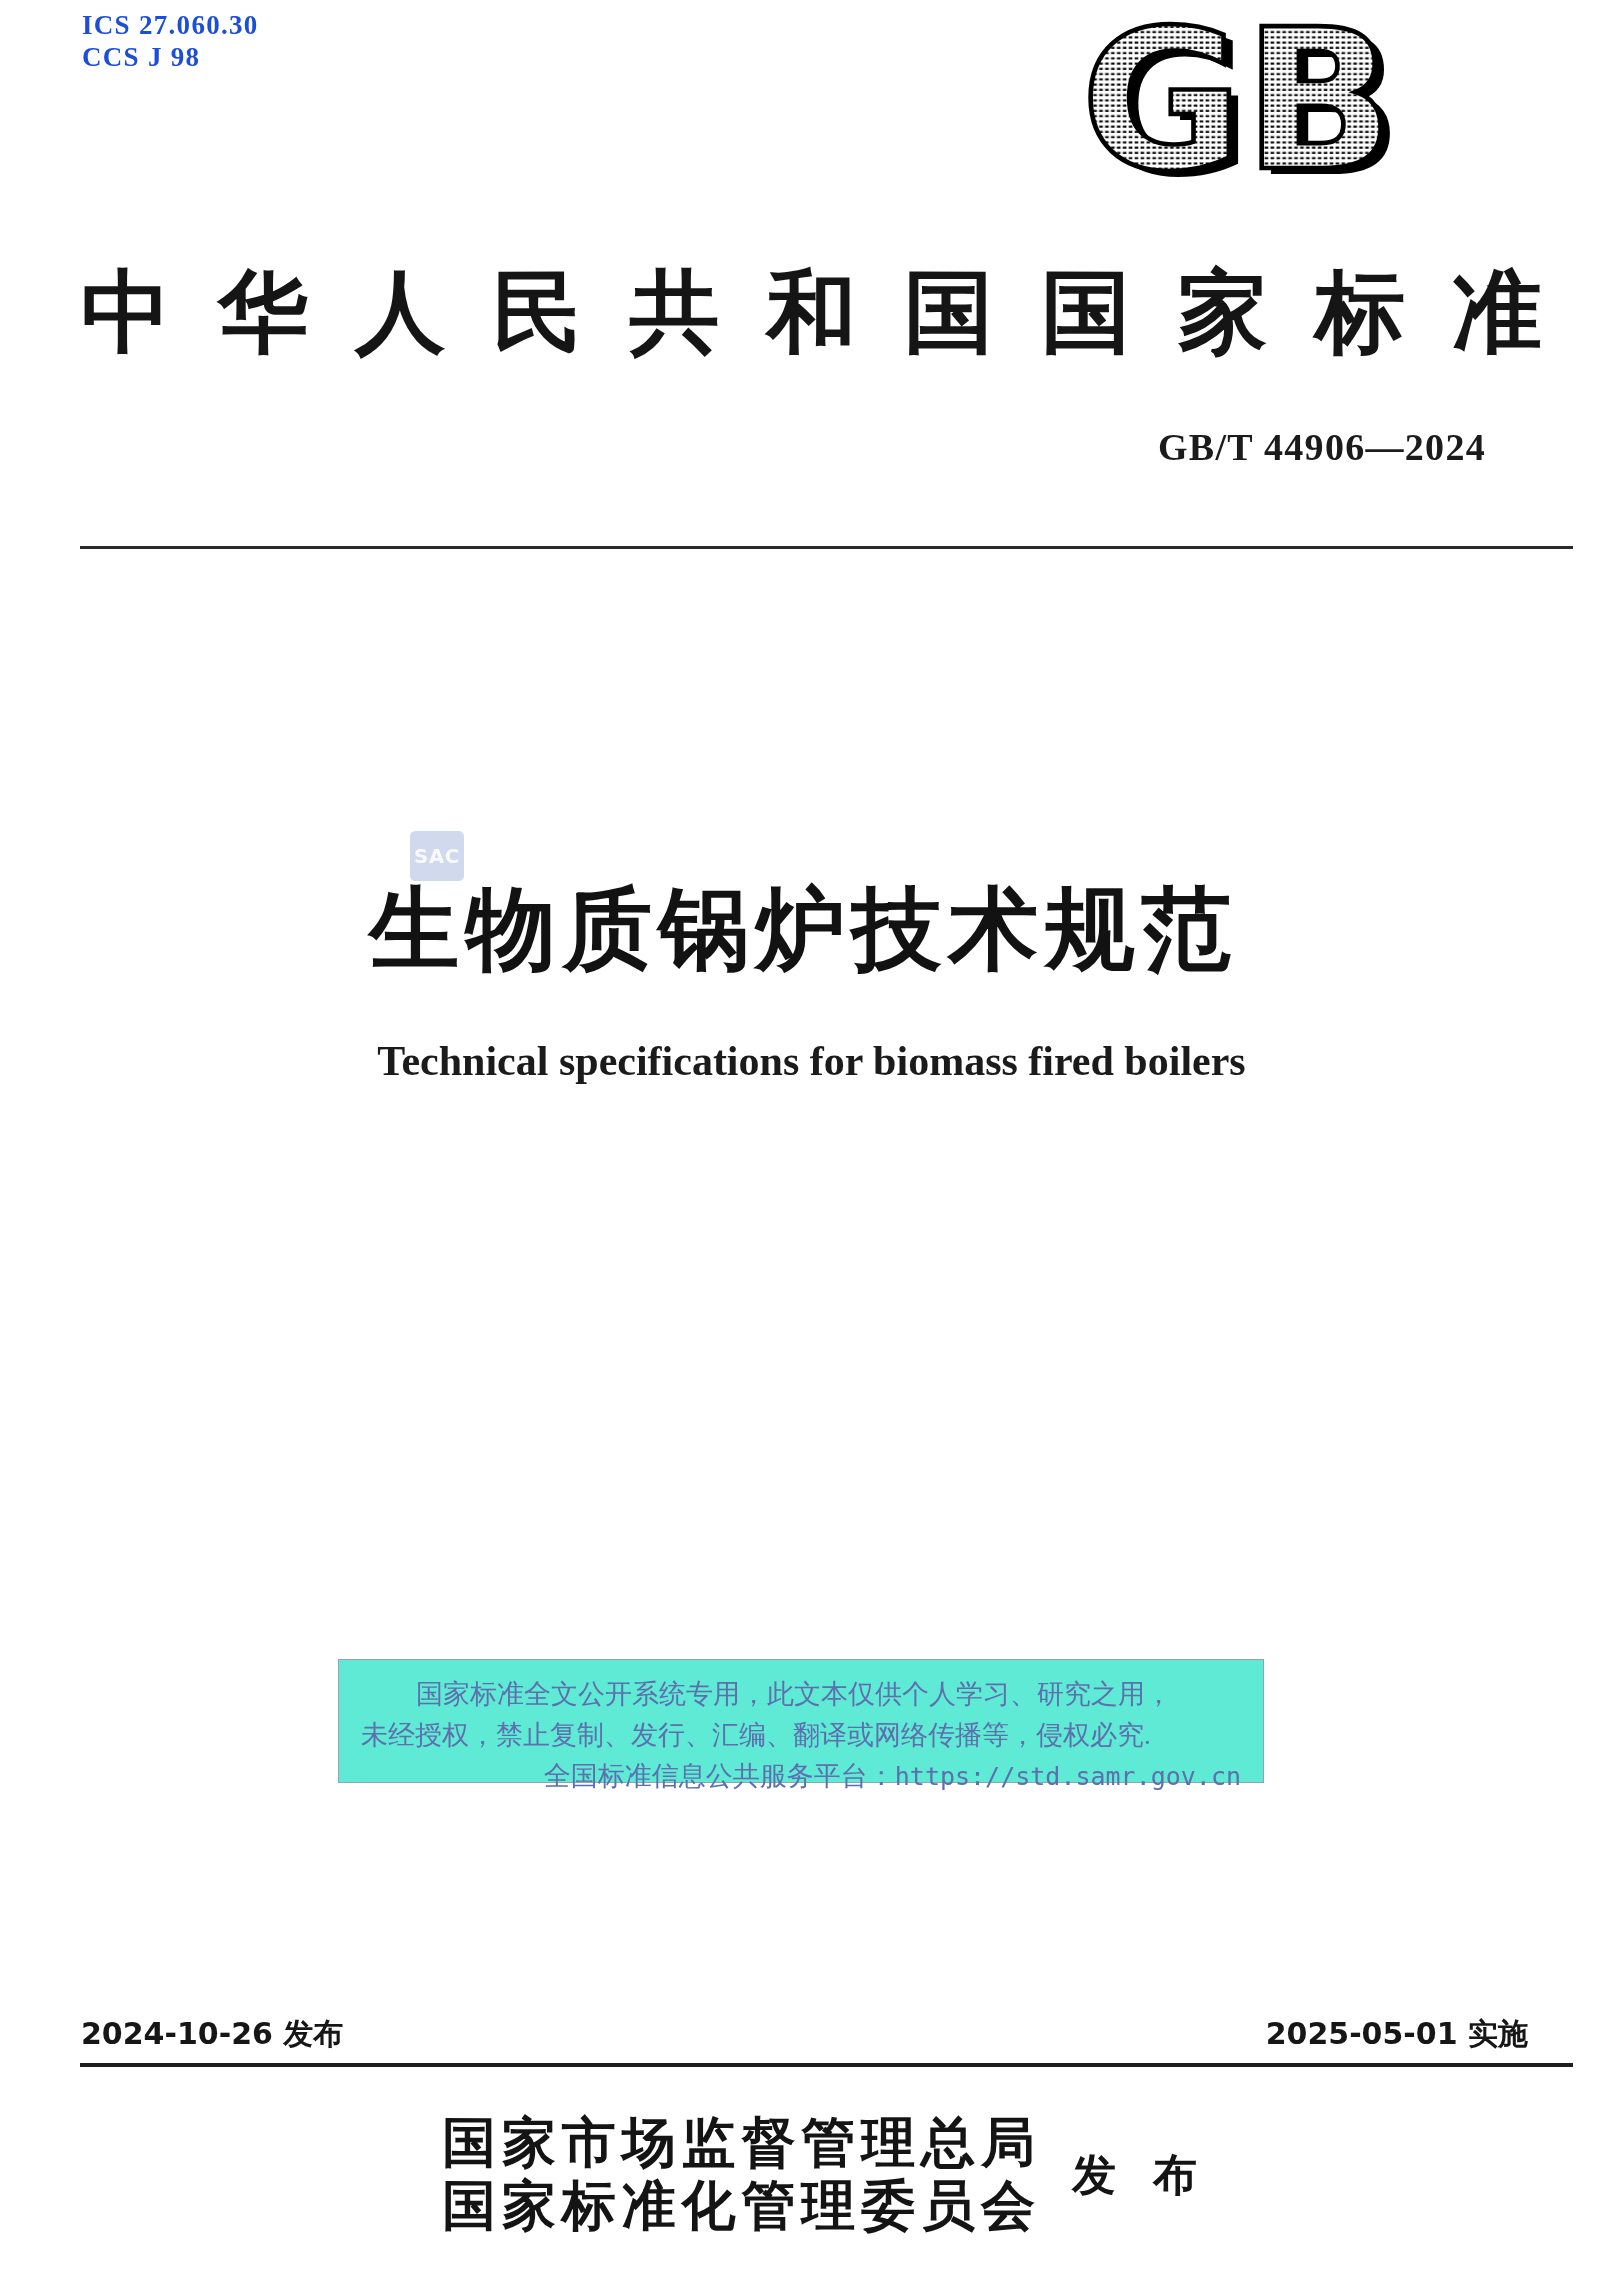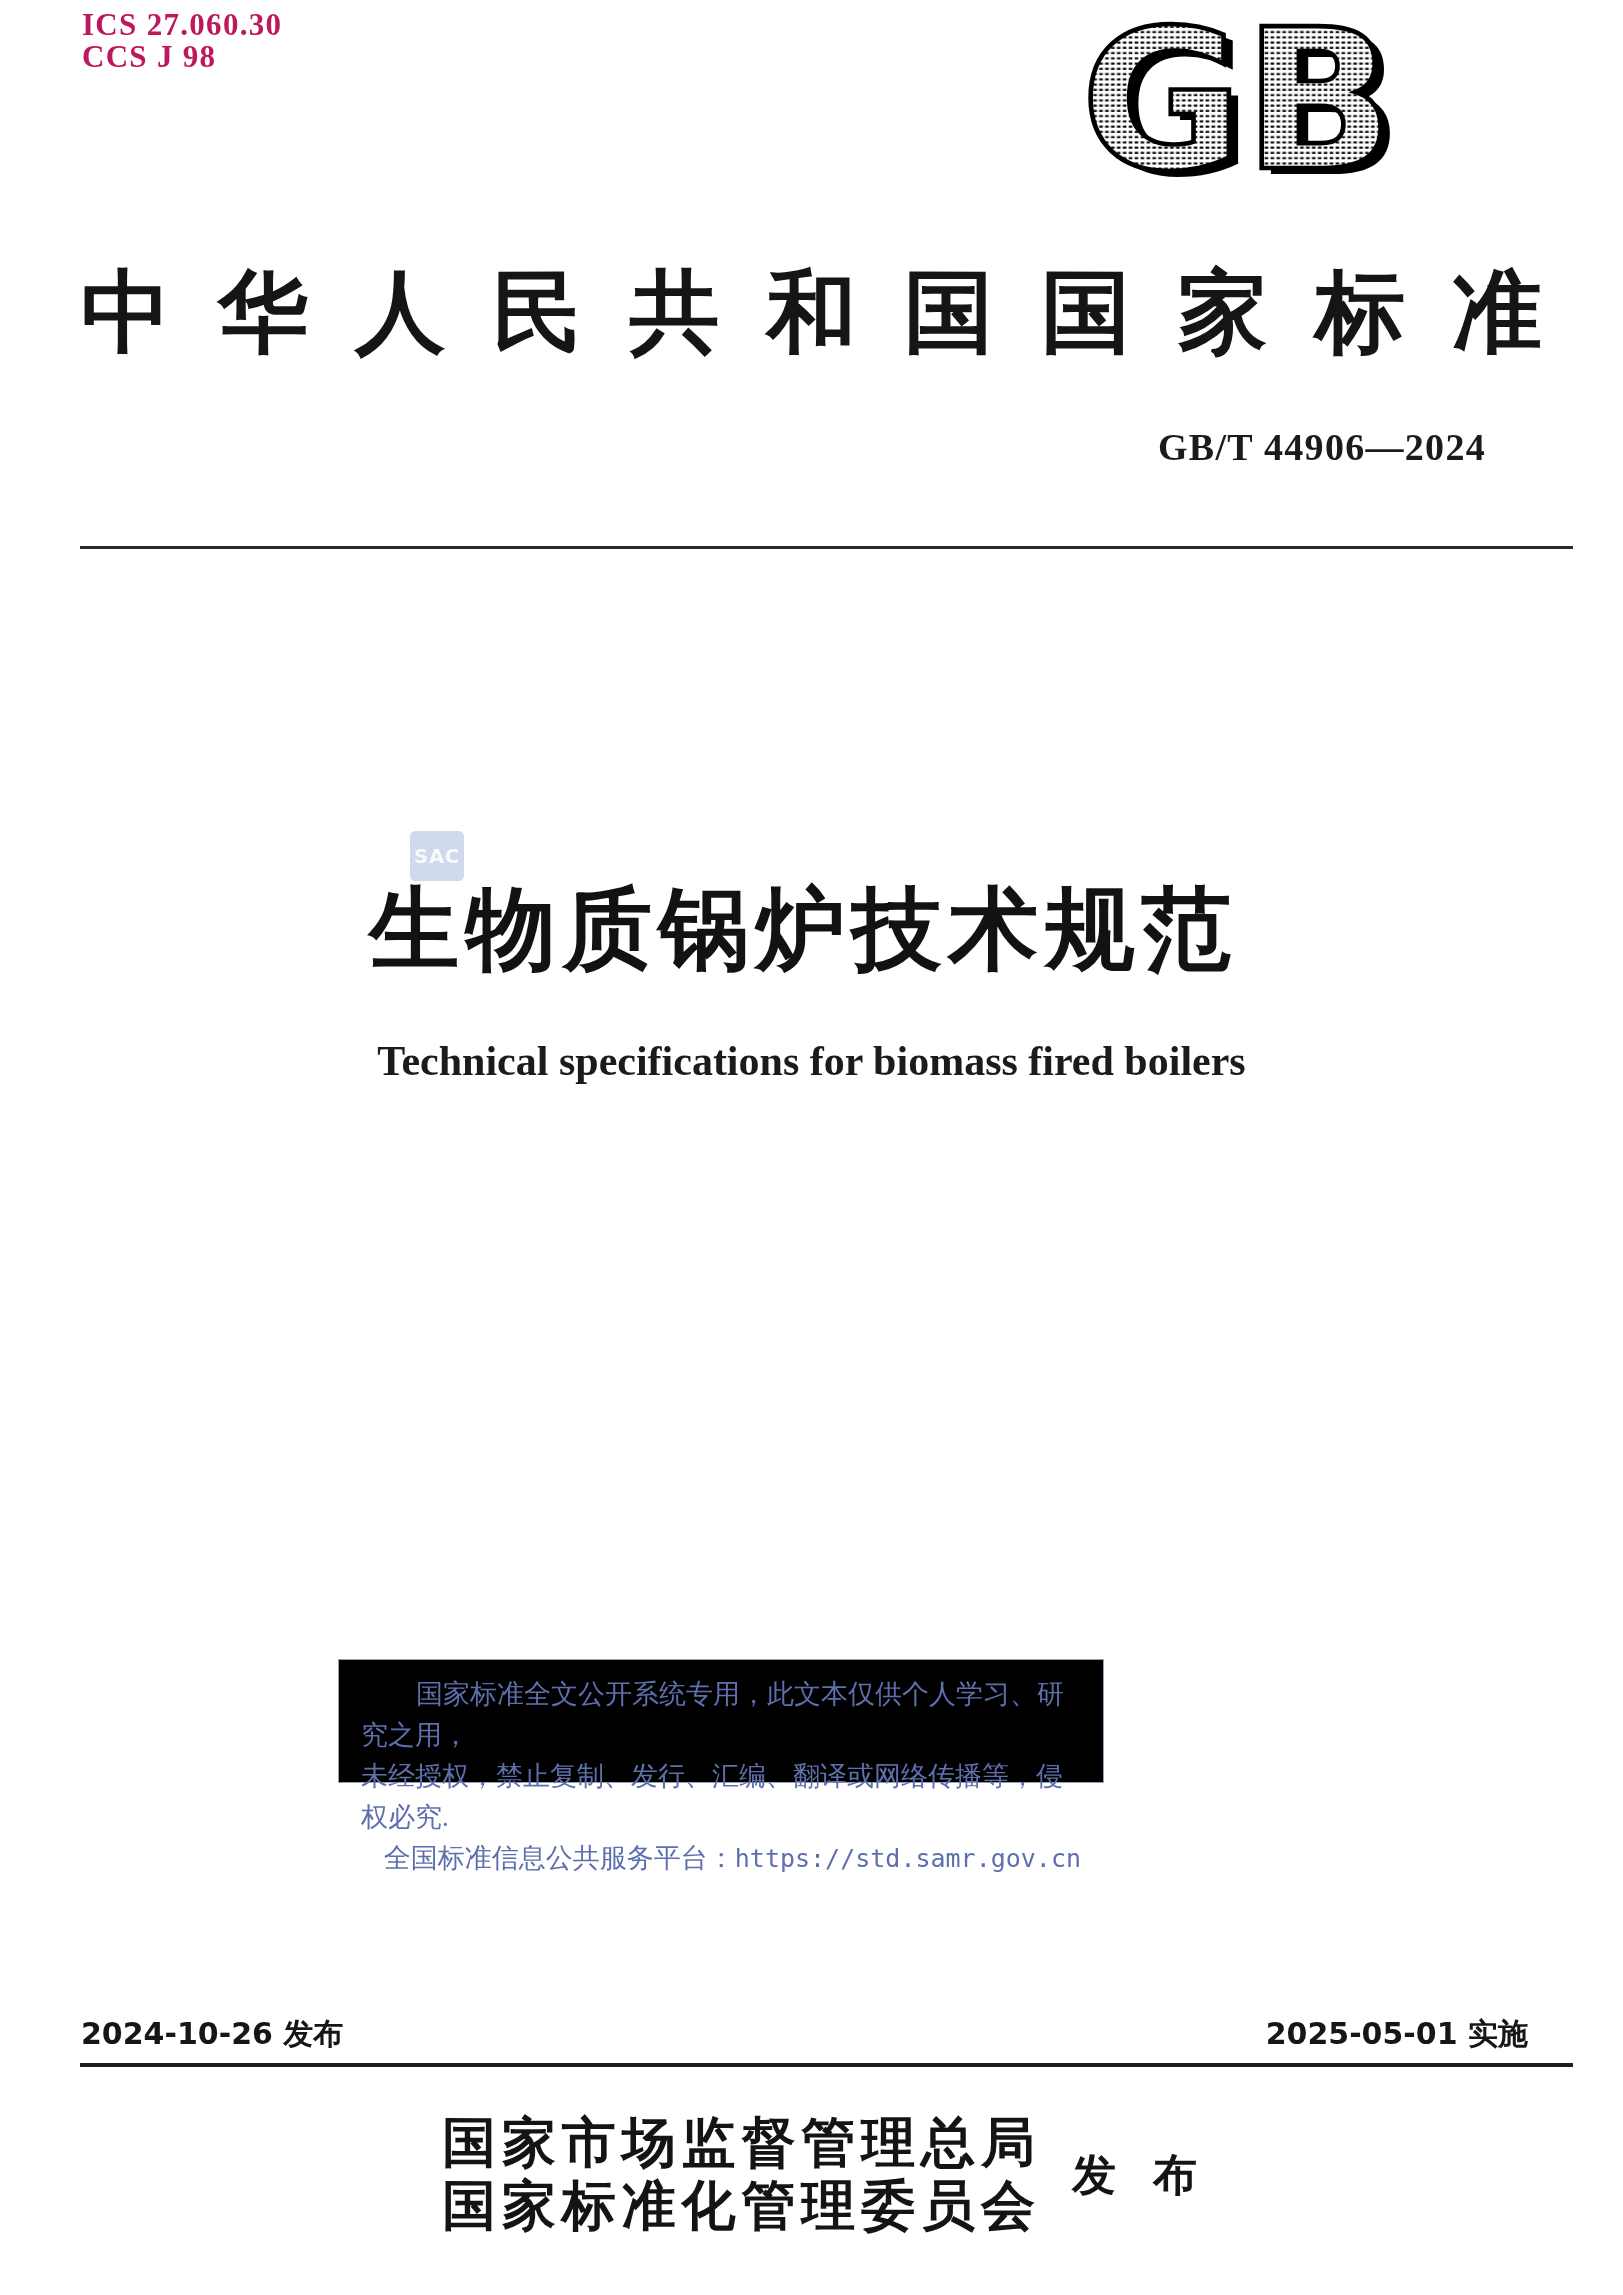--- a/index.html
+++ b/index.html
@@ -17,24 +17,24 @@
     color: #111;
   }
 
   
   .ics-block {
     position: absolute;
     left: 82px;
     top: 9.2px;
     font-family: "Liberation Serif", serif;
     font-weight: bold;
-    font-size: 31px;
+    font-size: 27px;
     line-height: 32px;
     letter-spacing: 1.3px;
-    color: #be185d;
+    color: #1d4ed8;
   }
 
   
   .gb-logo {
     position: absolute;
     left: 1069px;
     top: 7.9px;
     width: 348px;
     height: 182px;
   }
@@ -123,25 +123,25 @@
     font-size: 42px;
     line-height: 50px;
     color: #1b1b1b;
   }
 
   
   .notice-box {
     position: absolute;
     left: 338px;
     top: 1659px;
-    width: 766px;
+    width: 926px;
     height: 124px;
     box-sizing: border-box;
     border: 1.3px solid #94a2b8;
-    background: #000000;
+    background: #5eead4;
     padding: 14.4px 22px 10.5px 22px;
     font-family: "Liberation Serif", serif;
     font-size: 27px;
     line-height: 41px;
     color: #5e6fae;
   }
   .notice-box p { margin: 0; }
   .notice-line1 { text-indent: 55px; }
   .notice-line3 { text-align: right; }
   .notice-url { font-family: "DejaVu Sans Mono", monospace; font-size: 25px; }

